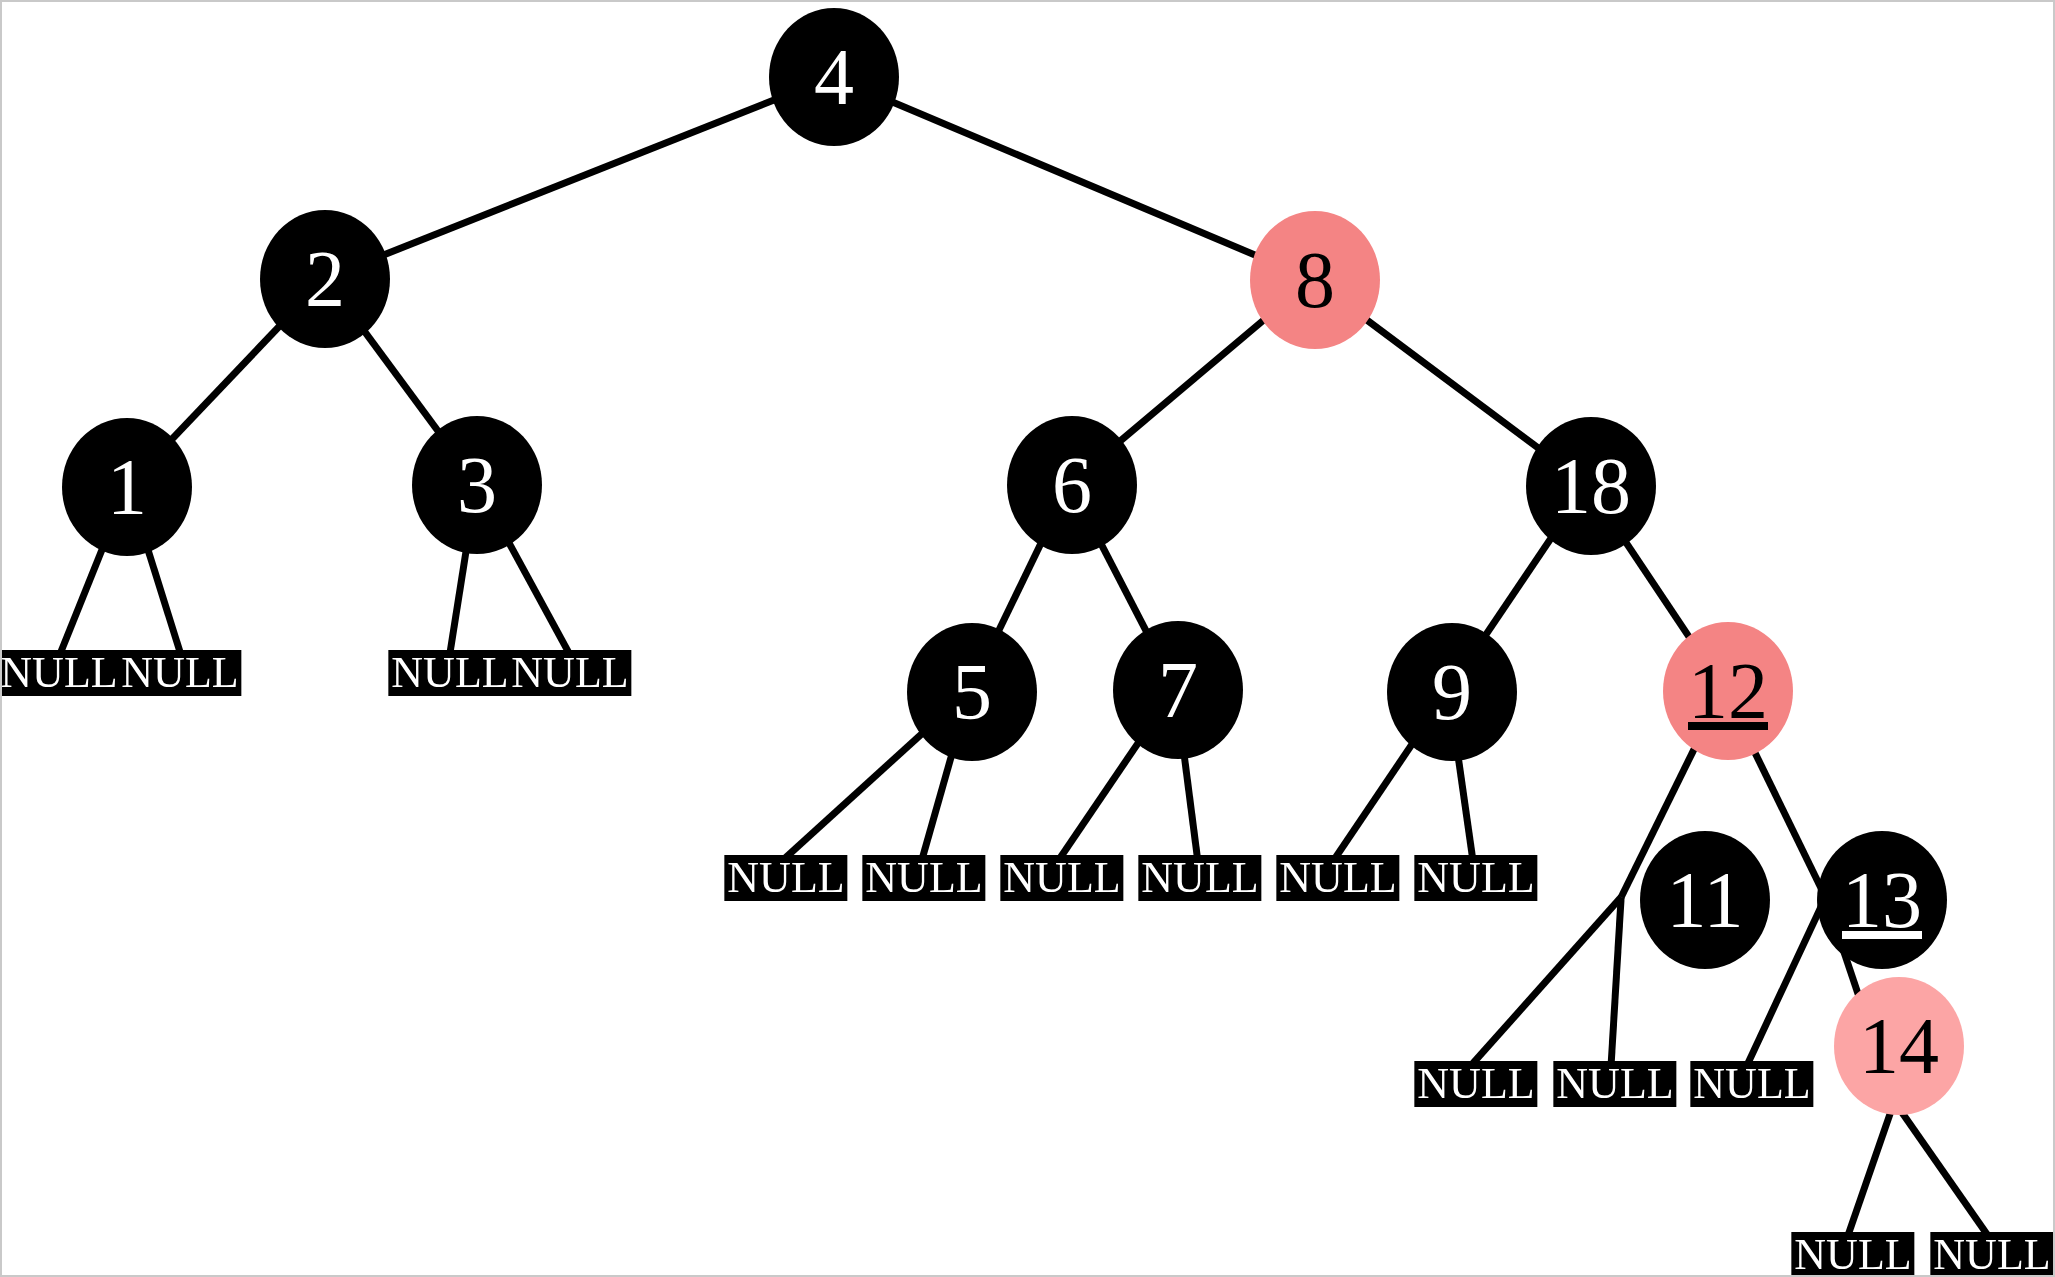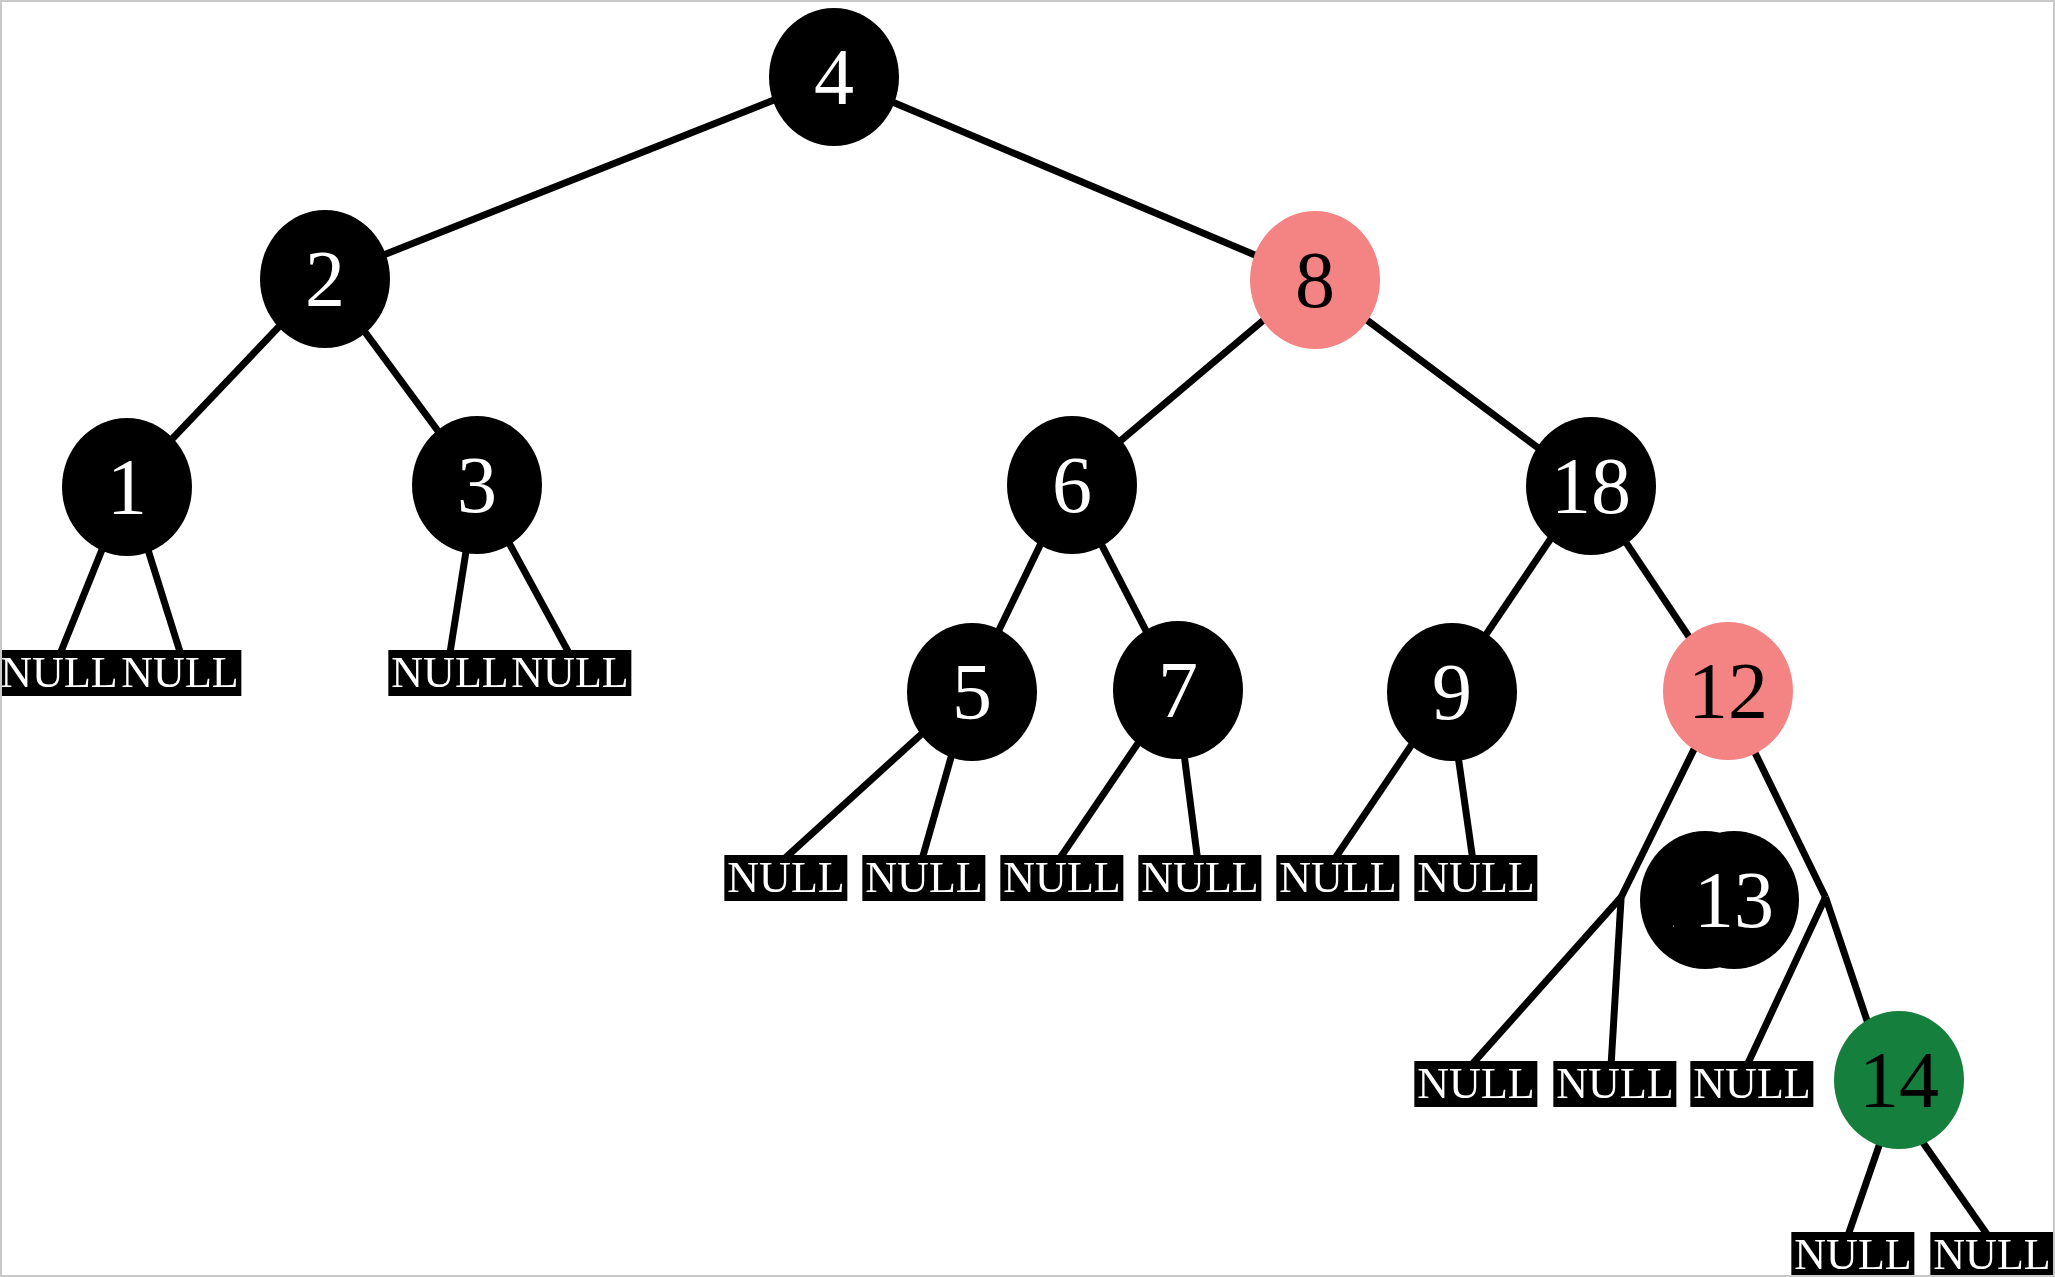--- a/index.html
+++ b/index.html
@@ -87,24 +87,24 @@
       <div class="node" style="left: 832px; top: 75px; background: rgb(0, 0, 0); color: rgb(255, 255, 255);">4</div>
       <div class="node" style="left: 323px; top: 277px; background: rgb(0, 0, 0); color: rgb(255, 255, 255);">2</div>
       <div class="node" style="left: 1313px; top: 278px; background: rgb(244, 132, 132); color: rgb(0, 0, 0);">8</div>
       <div class="node" style="left: 125px; top: 485px; background: rgb(0, 0, 0); color: rgb(255, 255, 255);">1</div>
       <div class="node" style="left: 475px; top: 483px; background: rgb(0, 0, 0); color: rgb(255, 255, 255);">3</div>
       <div class="node" style="left: 1070px; top: 483px; background: rgb(0, 0, 0); color: rgb(255, 255, 255);">6</div>
       <div class="node" style="left: 1589px; top: 484px; background: rgb(0, 0, 0); color: rgb(255, 255, 255);">18</div>
       <div class="node" style="left: 970px; top: 690px; background: rgb(0, 0, 0); color: rgb(255, 255, 255);">5</div>
       <div class="node" style="left: 1176px; top: 688px; background: rgb(0, 0, 0); color: rgb(255, 255, 255);">7</div>
       <div class="node" style="left: 1450px; top: 690px; background: rgb(0, 0, 0); color: rgb(255, 255, 255);">9</div>
-      <div class="node" style="left: 1726px; top: 689px; background: rgb(244, 132, 132); color: rgb(0, 0, 0);">12</div>
+      <div class="node" style="left: 1726px; top: 689px; background: rgb(244, 132, 132); color: rgb(0, 0, 0); text-decoration: underline;">12</div>
       <div class="node" style="left: 1703px; top: 898px; background: rgb(0, 0, 0); color: rgb(255, 255, 255);">11</div>
-      <div class="node" style="left: 1732px; top: 898px; background: rgb(0, 0, 0); color: rgb(255, 255, 255);">13</div>
-      <div class="node" style="left: 1897px; top: 1078px; background: #15803d; color: rgb(0, 0, 0);">14</div>
+      <div class="node" style="left: 1880px; top: 898px; background: rgb(0, 0, 0); color: rgb(255, 255, 255); text-decoration: underline;">13</div>
+      <div class="node" style="left: 1897px; top: 1044px; background: #fca5a5; color: rgb(0, 0, 0);">14</div>
       <div class="nullbox" style="left: 57px; top: 648px; background: rgb(0, 0, 0); color: rgb(255, 255, 255);">NULL</div>
       <div class="nullbox" style="left: 178px; top: 648px; background: rgb(0, 0, 0); color: rgb(255, 255, 255);">NULL</div>
       <div class="nullbox" style="left: 448px; top: 648px; background: rgb(0, 0, 0); color: rgb(255, 255, 255);">NULL</div>
       <div class="nullbox" style="left: 568px; top: 648px; background: rgb(0, 0, 0); color: rgb(255, 255, 255);">NULL</div>
       <div class="nullbox" style="left: 784px; top: 853px; background: rgb(0, 0, 0); color: rgb(255, 255, 255);">NULL</div>
       <div class="nullbox" style="left: 922px; top: 853px; background: rgb(0, 0, 0); color: rgb(255, 255, 255);">NULL</div>
       <div class="nullbox" style="left: 1060px; top: 853px; background: rgb(0, 0, 0); color: rgb(255, 255, 255);">NULL</div>
       <div class="nullbox" style="left: 1198px; top: 853px; background: rgb(0, 0, 0); color: rgb(255, 255, 255);">NULL</div>
       <div class="nullbox" style="left: 1336px; top: 853px; background: rgb(0, 0, 0); color: rgb(255, 255, 255);">NULL</div>
       <div class="nullbox" style="left: 1474px; top: 853px; background: rgb(0, 0, 0); color: rgb(255, 255, 255);">NULL</div>

